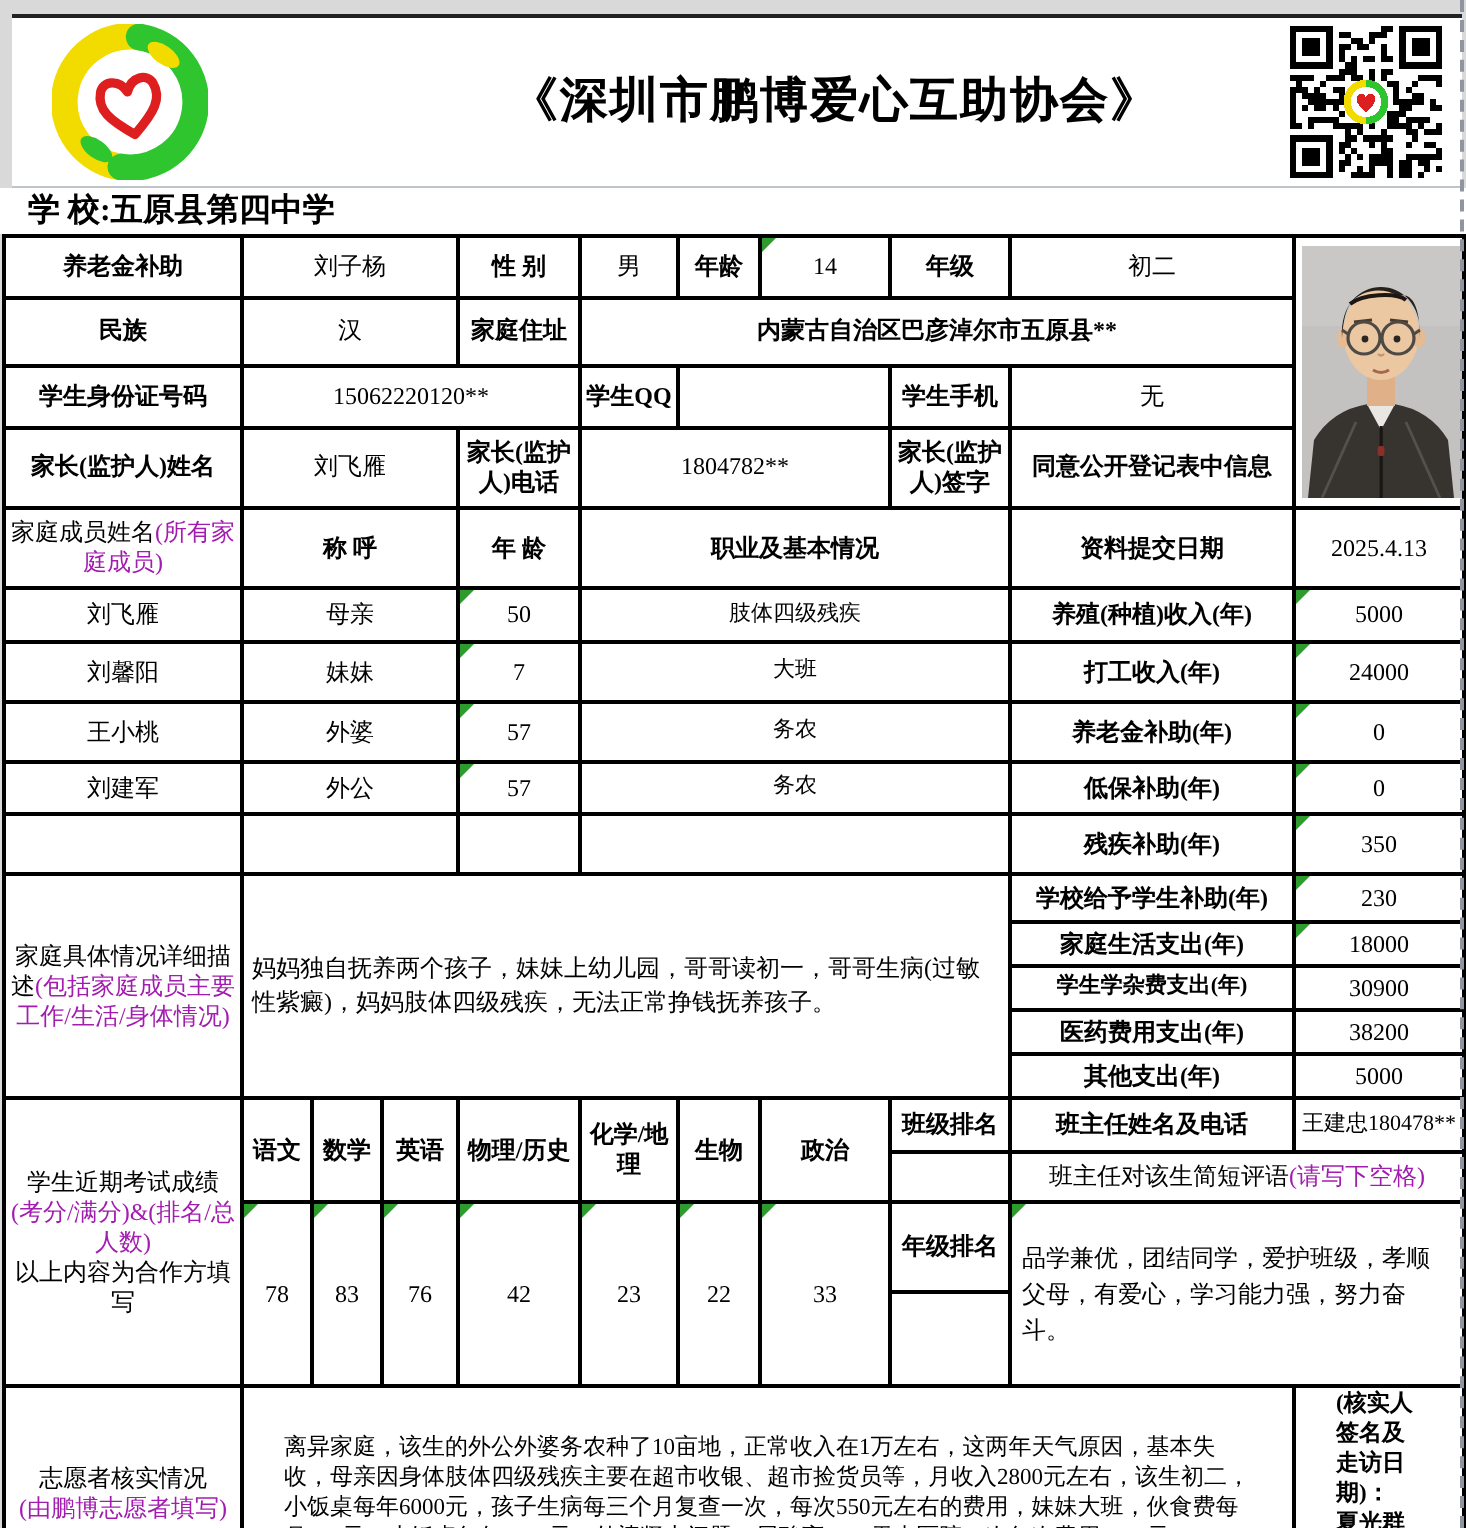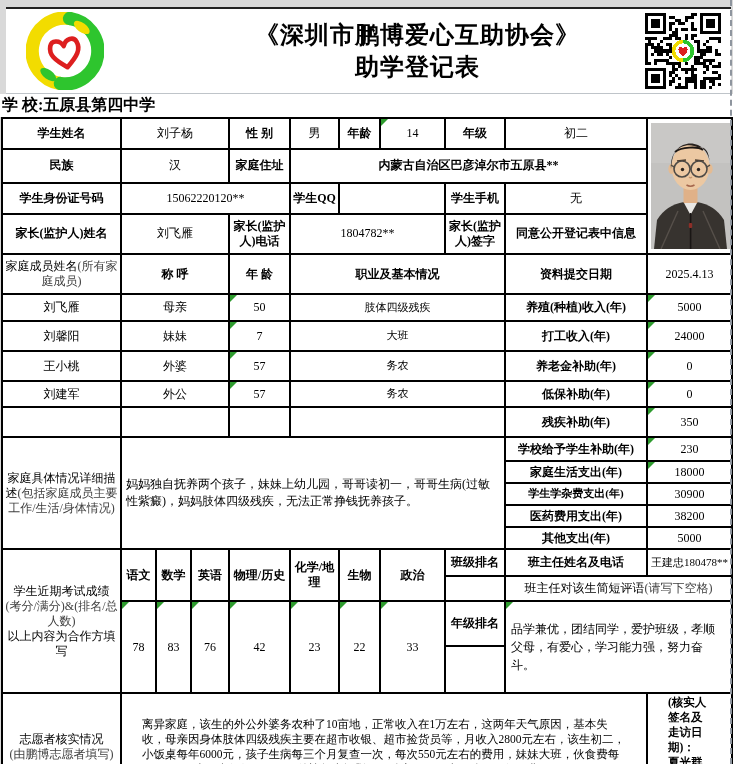--- a/index.html
+++ b/index.html
@@ -7,26 +7,26 @@
         font-family:"Liberation Serif","DejaVu Serif",serif;color:#000;}
   .pagebreak-line{position:absolute;top:0;right:1px;width:0;height:764px;
         border-left:2px dashed #8e959e;z-index:9;}
   .graytop{height:7px;}
   .header{margin-left:6px;width:725px;height:84px;background:#ffffff;display:flex;
         align-items:center;border-top:2px solid #222;border-bottom:1px solid #bfc4c9;position:relative;}
   .logo{width:78px;height:78px;margin-left:20px;flex:0 0 auto;}
   .titlebox{flex:1;text-align:center;font-weight:bold;font-size:24px;line-height:1.35;letter-spacing:1px;}
   .qr{position:absolute;right:10px;top:4px;width:76px;height:76px;background:#fff;}
   .schoolrow{height:23px;background:#ffffff;display:flex;align-items:center;
-        font-weight:bold;font-size:16px;padding-left:2px;}
+        font-weight:bold;font-size:16px;padding-left:14px;}
   table.form{margin-left:1px;width:730px;border-collapse:collapse;table-layout:fixed;}
   td{border:2px solid #000;background:#fff;text-align:center;vertical-align:middle;
      font-size:12px;padding:0 2px;overflow:hidden;word-break:break-all;line-height:1.25;}
   td.lbl{font-weight:bold;}
-  .red{color:#404040;}
+  .red{color:#a21caf;}
   .tri{position:relative;}
   .tri::after{content:"";position:absolute;top:0;left:0;width:0;height:0;
      border-style:solid;border-width:7px 7px 0 0;border-color:#2e9b2e transparent transparent transparent;}
   .small{font-size:11px;}
   .desc{font-size:12px;text-align:left;padding:2px 4px;line-height:1.45;}
   .volrep{font-size:11.5px;text-align:left;padding:1px 20px;line-height:1.32;}
   .verif{font-size:11.5px;font-weight:bold;text-align:left;vertical-align:top;line-height:1.3;padding:1px 20px;}
   .decision-label{color:#ff0000;font-weight:bold;font-size:13px;}
   .decision-content{color:#ff0000;font-weight:bold;font-size:20px;letter-spacing:2px;}
   .decision-stamp{color:#ff0000;font-weight:bold;font-size:13px;}
@@ -47,21 +47,20 @@
           <path d="M38,6 A32,32 0 1,0 38,70" fill="none" stroke="#f2dc00" stroke-width="13" stroke-linecap="round"></path>
           <path d="M38,6 A32,32 0 1,1 38,70" fill="none" stroke="#2ec52e" stroke-width="13" stroke-linecap="round"></path>
           <ellipse cx="51" cy="13" rx="9" ry="4.5" fill="#f2dc00" transform="rotate(28 51 13)"></ellipse>
           <ellipse cx="25" cy="63" rx="9" ry="4.5" fill="#2ec52e" transform="rotate(28 25 63)"></ellipse>
         </g>
         <path d="M38,54 C27,45 22,39 25,31 C27,25.5 35,26 38,33 C41,26 49,25.5 51,31 C54,39 49,45 38,54 Z" fill="none" stroke="#dd1f1f" stroke-width="4.5" stroke-linejoin="round" transform="rotate(-10 38 40)"></path>
       </svg>
     </div>
     <div class="titlebox">
       <div>《深圳市鹏博爱心互助协会》</div>
-      <div>助学登记表</div>
     </div>
     <div class="qr">
       <svg viewBox="0 0 25 25" width="76" height="76" shape-rendering="crispEdges">
         <rect x="0" y="0" width="25" height="25" fill="#fff"></rect>
         <g fill="#000">
           <rect x="0" y="0" width="7" height="7"></rect>
             <rect x="18" y="0" width="7" height="7"></rect>
             <rect x="0" y="18" width="7" height="7"></rect>
         </g>
         <g fill="#fff">
@@ -287,21 +286,21 @@
         <col style="width:49px">
         <col style="width:41px">
         <col style="width:65px">
       <col style="width:60px">
         <col style="width:142px">
         <col style="width:85px">
     </colgroup>
 
     <tbody>
         <tr style="height:30px">
-      <td class="lbl">学生姓名</td>
+      <td class="lbl">养老金补助</td>
       <td colspan="3">刘子杨</td>
       <td class="lbl">性 别</td>
       <td>男</td>
       <td class="lbl">年龄</td>
       <td class="tri">14</td>
       <td class="lbl">年级</td>
       <td>初二</td>
       <td class="photo-cell" rowspan="4">
         <svg viewBox="0 0 85 130" width="85" height="130">
           <rect x="0" y="0" width="85" height="130" fill="#fff"></rect>

